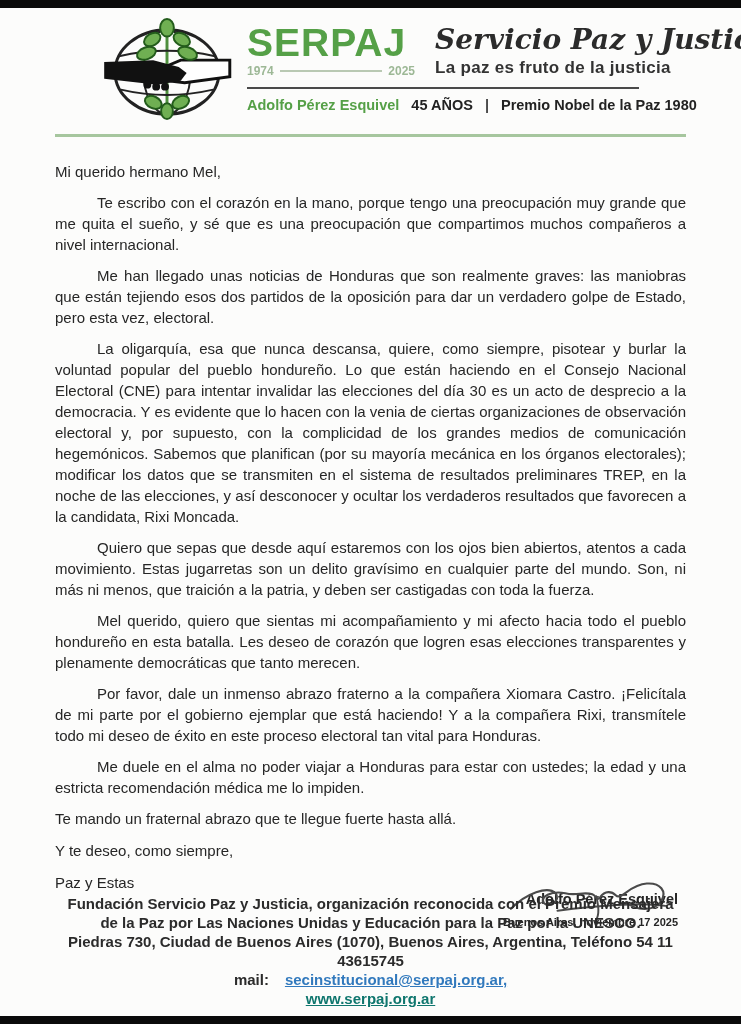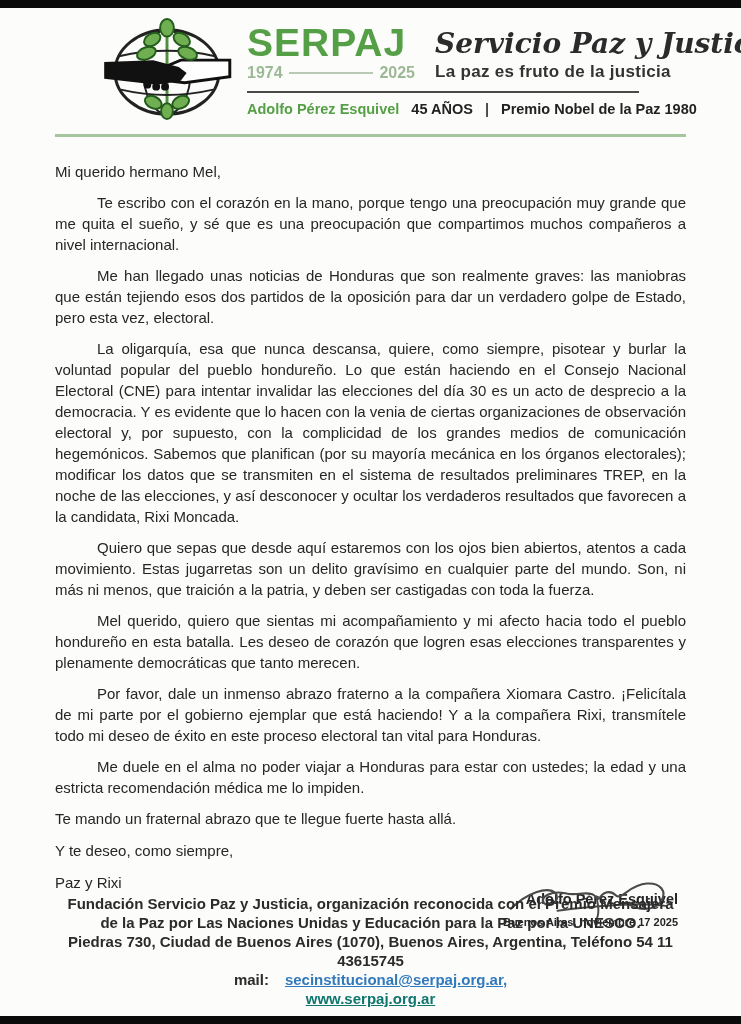--- a/index.html
+++ b/index.html
@@ -23,21 +23,21 @@
   .header-row { display: flex; align-items: flex-start; gap: 14px; margin-left: 46px; }
   .logo-wrap { flex: 0 0 auto; width: 132px; }
   .header-text { flex: 0 0 auto; width: 392px; padding-top: 8px; }
   .header-top { display: flex; gap: 20px; align-items: flex-end; }
   .brand-block { flex: 0 0 auto; width: 168px; }
   .brand-name {
     font-size: 39px; font-weight: bold; letter-spacing: 1px;
     color: #55a047; line-height: 38px;
   }
   .years-row { display: flex; align-items: center; gap: 6px; margin-top: 2px; }
-  .year { font-size: 16px; font-weight: bold; color: #9db896; }
+  .year { font-size: 12px; font-weight: bold; color: #9db896; }
   .years-line { flex: 1; height: 2px; background: #b9c9b3; }
   .script-block { flex: 1; }
   .script-title {
     font-family: "DejaVu Serif", serif; font-style: italic; font-weight: bold;
     font-size: 28px; color: #2b2b2b; line-height: 28px; white-space: nowrap;
   }
   .tagline {
     font-size: 17px; font-weight: bold; color: #333; letter-spacing: 0.3px;
     margin-top: 4px; white-space: nowrap;
   }
@@ -138,21 +138,21 @@
     <p class="para">Te escribo con el corazón en la mano, porque tengo una preocupación muy grande que me quita el sueño, y sé que es una preocupación que compartimos muchos compañeros a nivel internacional.</p>
     <p class="para">Me han llegado unas noticias de Honduras que son realmente graves: las maniobras que están tejiendo esos dos partidos de la oposición para dar un verdadero golpe de Estado, pero esta vez, electoral.</p>
     <p class="para">La oligarquía, esa que nunca descansa, quiere, como siempre, pisotear y burlar la voluntad popular del pueblo hondureño. Lo que están haciendo en el Consejo Nacional Electoral (CNE) para intentar invalidar las elecciones del día 30 es un acto de desprecio a la democracia. Y es evidente que lo hacen con la venia de ciertas organizaciones de observación electoral y, por supuesto, con la complicidad de los grandes medios de comunicación hegemónicos. Sabemos que planifican (por su mayoría mecánica en los órganos electorales); modificar los datos que se transmiten en el sistema de resultados preliminares TREP, en la noche de las elecciones, y así desconocer y ocultar los verdaderos resultados que favorecen a la candidata, Rixi Moncada.</p>
     <p class="para">Quiero que sepas que desde aquí estaremos con los ojos bien abiertos, atentos a cada movimiento. Estas jugarretas son un delito gravísimo en cualquier parte del mundo. Son, ni más ni menos, que traición a la patria, y deben ser castigadas con toda la fuerza.</p>
     <p class="para">Mel querido, quiero que sientas mi acompañamiento y mi afecto hacia todo el pueblo hondureño en esta batalla. Les deseo de corazón que logren esas elecciones transparentes y plenamente democráticas que tanto merecen.</p>
     <p class="para">Por favor, dale un inmenso abrazo fraterno a la compañera Xiomara Castro. ¡Felicítala de mi parte por el gobierno ejemplar que está haciendo! Y a la compañera Rixi, transmítele todo mi deseo de éxito en este proceso electoral tan vital para Honduras.</p>
     <p class="para">Me duele en el alma no poder viajar a Honduras para estar con ustedes; la edad y una estricta recomendación médica me lo impiden.</p>
 
     <div class="closing-line">Te mando un fraternal abrazo que te llegue fuerte hasta allá.</div>
     <div class="closing-line">Y te deseo, como siempre,</div>
-    <div class="closing-line closing-last">Paz y Rixi</div>
+    <div class="closing-line closing-last">Paz y Estas</div>
 
     <div class="signature-area">
       <svg class="sig-scrawl" width="165" height="52" viewBox="0 0 170 52">
         <path d="M4 34 C 20 18, 42 10, 50 18 C 56 25, 44 34, 38 28 C 33 22, 46 15, 60 18 C 72 21, 78 16, 88 19 C 93 21, 92 27, 96 22 C 101 15, 108 16, 112 20 C 118 26, 126 9, 144 8 C 158 7, 165 16, 159 26 C 151 38, 132 35, 124 28" fill="none" stroke="#4a4a4a" stroke-width="2.2" stroke-linecap="round"></path>
         <path d="M92 21 C 94 30, 96 40, 91 47" fill="none" stroke="#4a4a4a" stroke-width="2" stroke-linecap="round"></path>
         <path d="M52 36 C 90 31, 140 27, 163 31" fill="none" stroke="#4a4a4a" stroke-width="2" stroke-linecap="round"></path>
       </svg>
       <div class="sig-name">Adolfo Pérez Esquivel</div>
       <div class="sig-date">Buenos Aires, noviembre 17 2025</div>
     </div>

